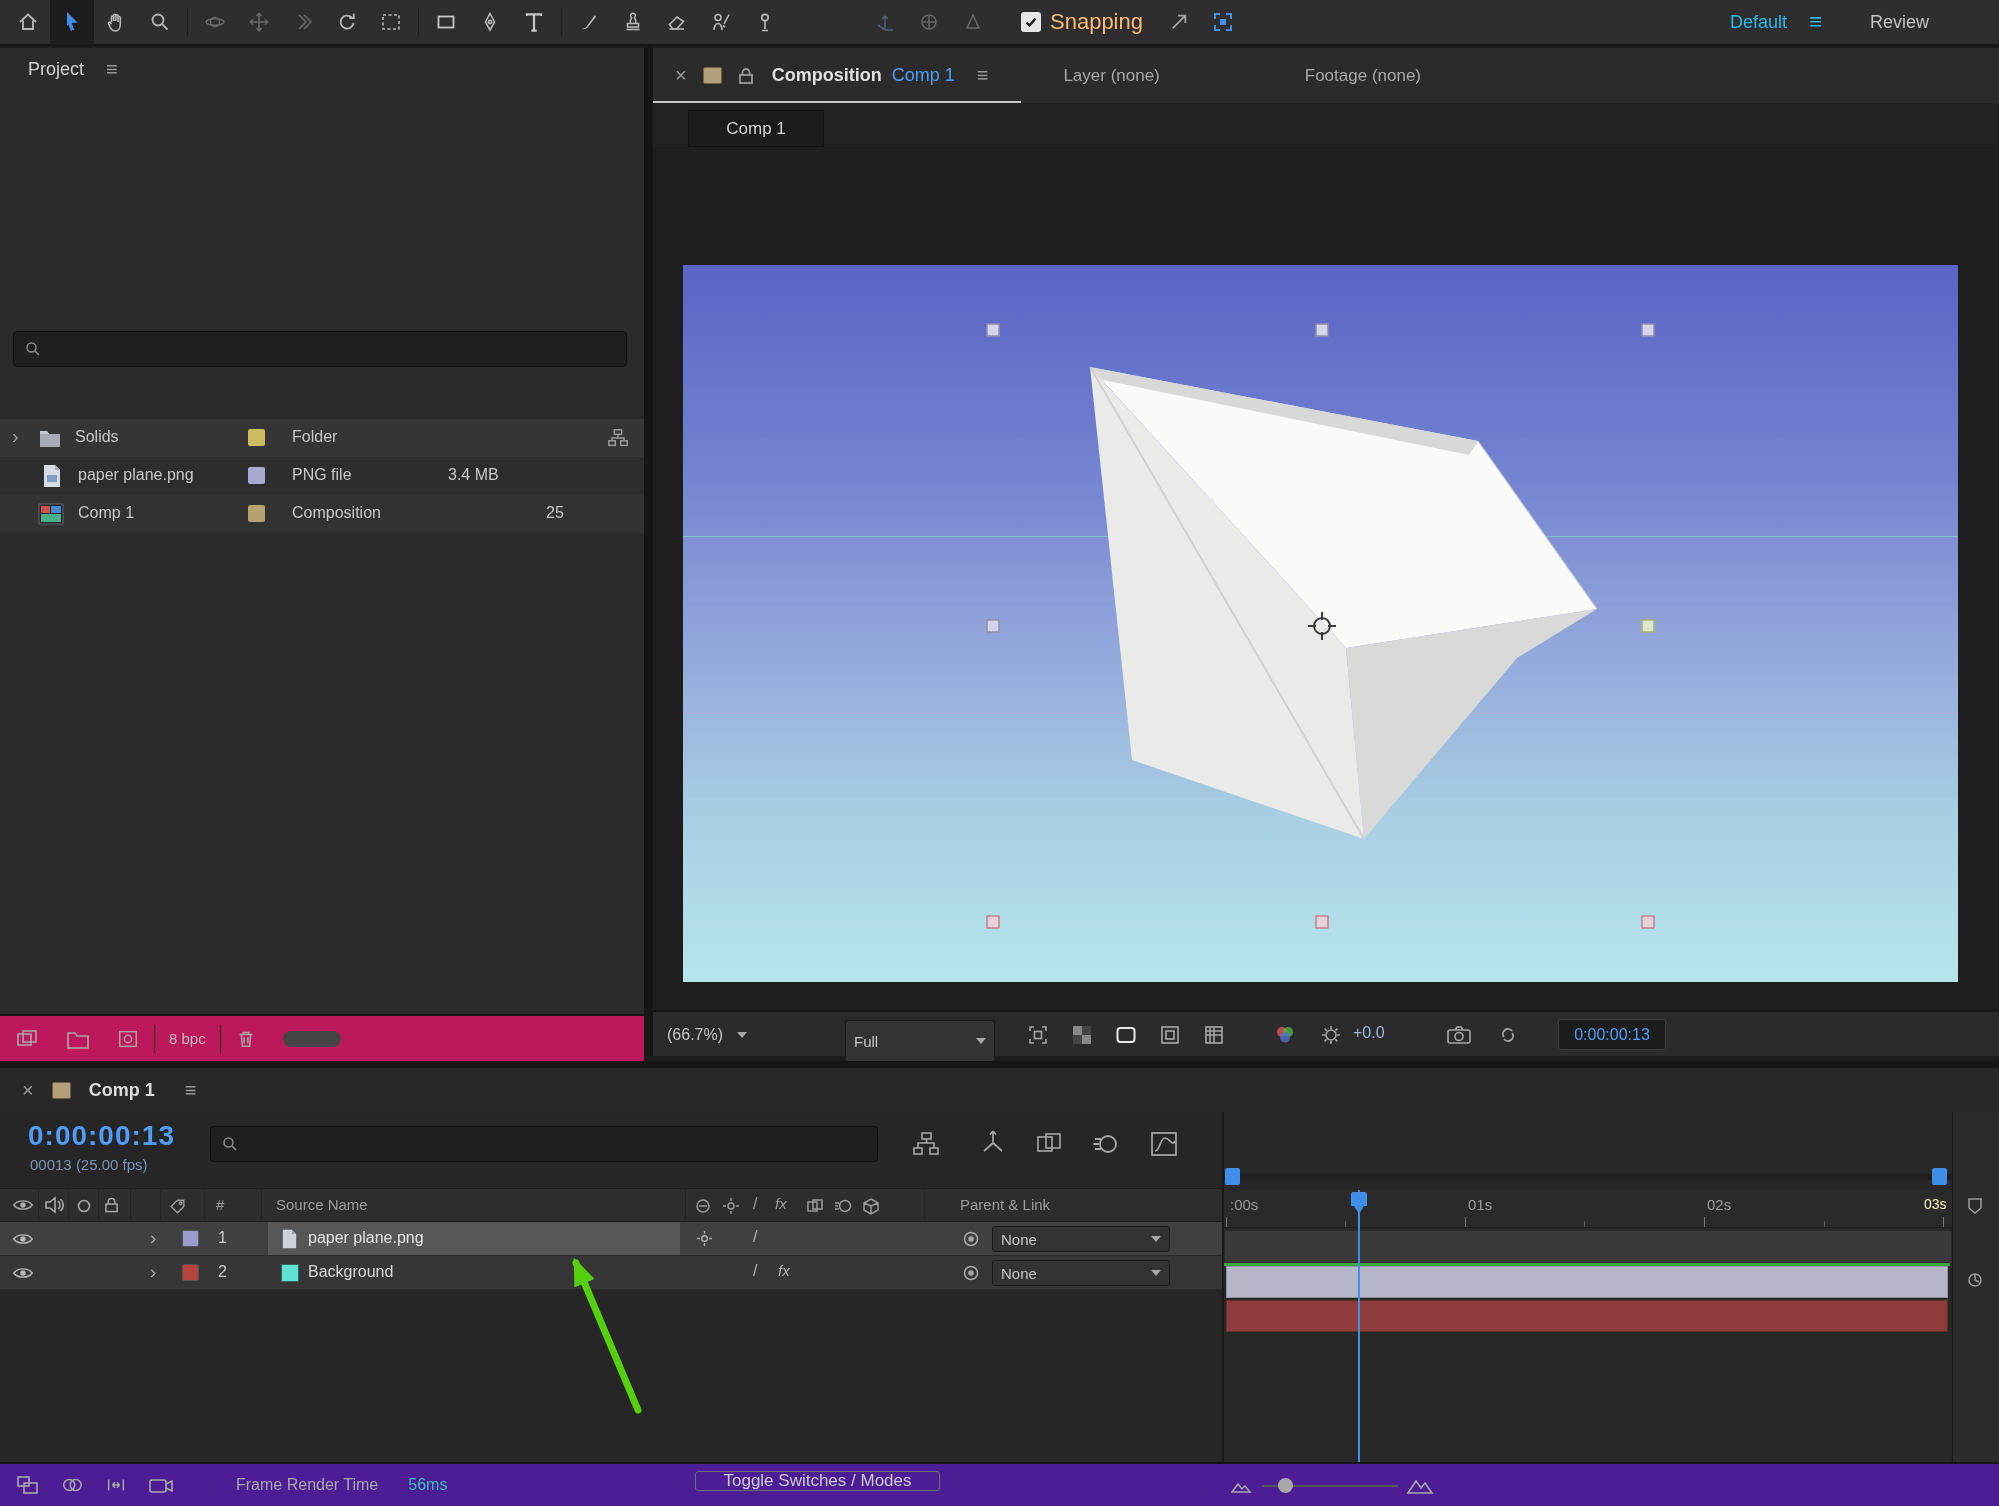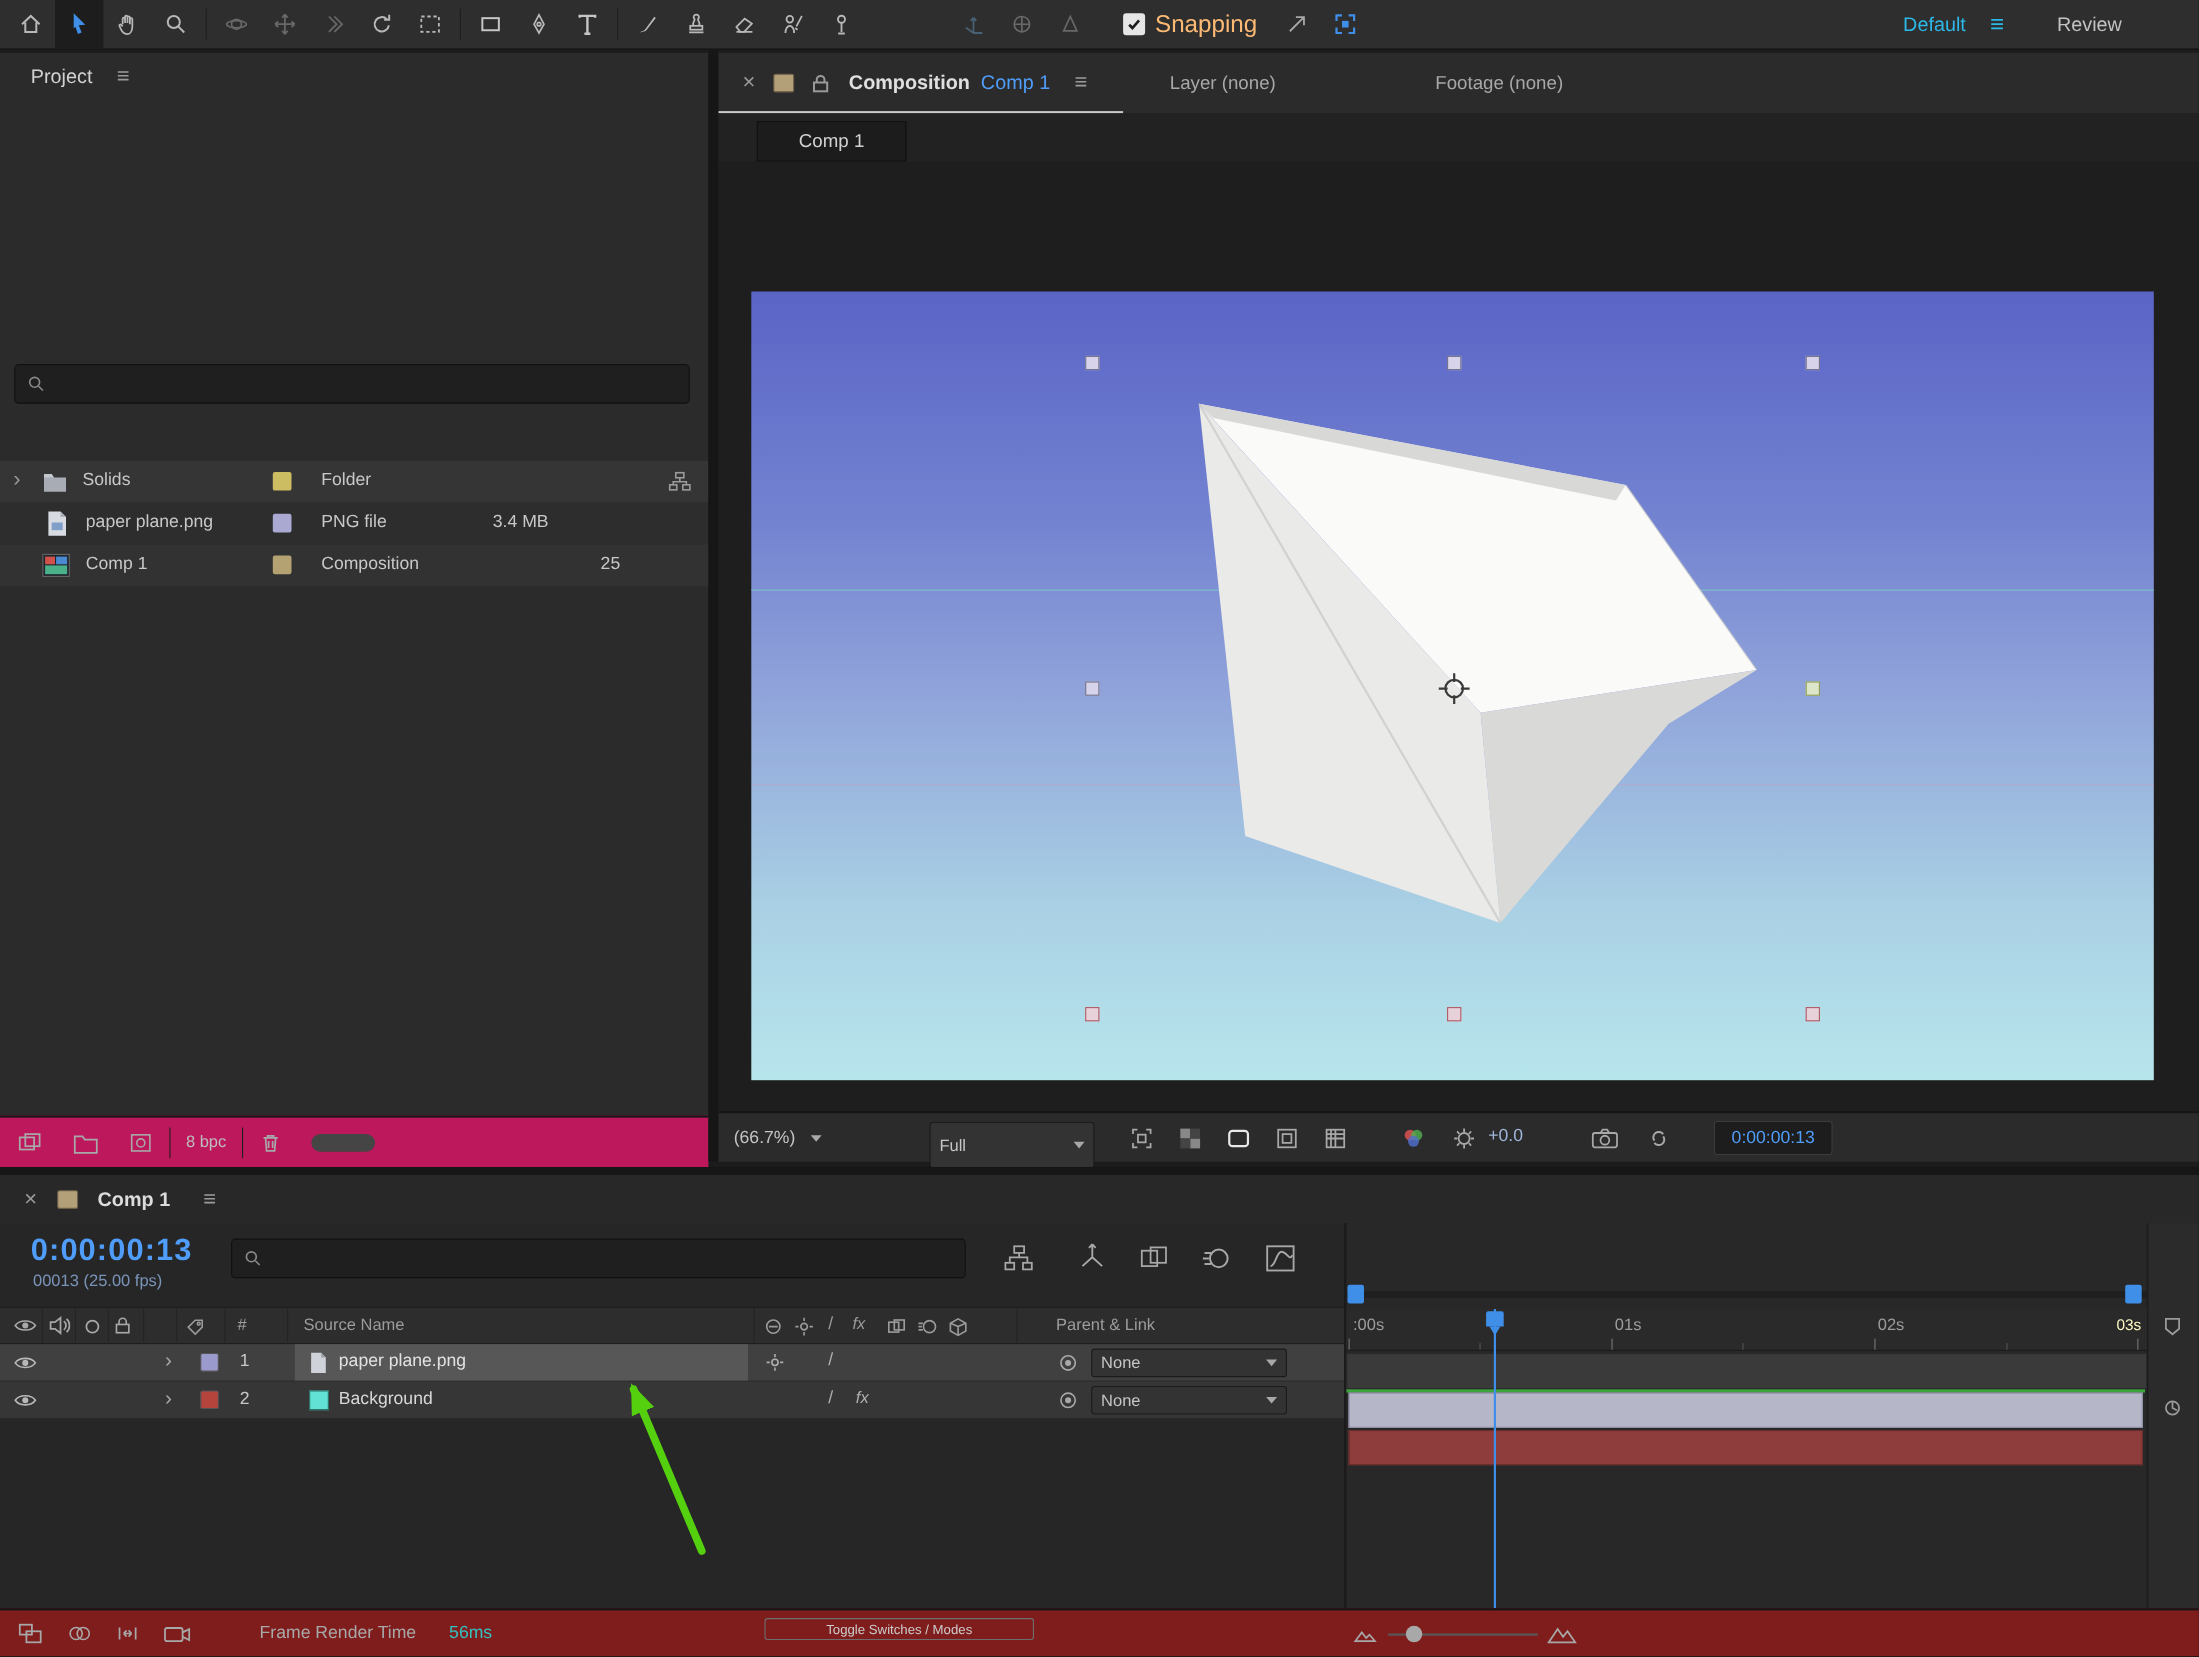--- a/index.html
+++ b/index.html
@@ -544,39 +544,39 @@
     <div class="abs" style="left:1952px;top:44px;width:47px;height:350px;background:#2b2b2b;border-left:1px solid #1a1a1a">
       <svg class="abs" style="left:12px;top:84px" width="20" height="20" viewBox="0 0 20 20" fill="none" stroke="#9a9a9a" stroke-width="1.6">
           <path d="M4 3 H16 V12 L10 17 L4 12 Z"></path>
         </svg>
       <svg class="abs" style="left:12px;top:158px" width="20" height="20" viewBox="0 0 20 20" fill="none" stroke="#9a9a9a" stroke-width="1.6">
           <circle cx="10" cy="10" r="6"></circle>
           <path d="M10 4 V10 L14 12"></path>
         </svg>
     </div>
 
-    <div class="abs flex" style="left:0;top:394px;width:1999px;height:44px;background:#7f1d1d;border-top:2px solid #161616">
+    <div class="abs flex" style="left:0;top:394px;width:1999px;height:44px;background:#4c1d95;border-top:2px solid #161616">
       <svg style="margin-left:16px" width="24" height="22" viewBox="0 0 24 22" fill="none" stroke="#a8a8a8" stroke-width="1.6">
           <rect x="2" y="3" width="11" height="9"></rect>
           <rect x="8" y="9" width="13" height="10"></rect>
         </svg>
       <svg style="margin-left:20px" width="24" height="22" viewBox="0 0 24 24" fill="none" stroke="#a8a8a8" stroke-width="1.6">
           <circle cx="9" cy="12" r="6"></circle>
           <circle cx="16" cy="12" r="6"></circle>
         </svg>
       <svg style="margin-left:20px" width="24" height="22" viewBox="0 0 24 24" fill="none" stroke="#a8a8a8" stroke-width="1.7">
           <path d="M4 6 V18 M20 6 V18 M8 12 H16 M8 12 l3-3 M8 12 l3 3 M16 12 l-3-3 M16 12 l-3 3"></path>
         </svg>
       <svg style="margin-left:20px" width="26" height="22" viewBox="0 0 26 22" fill="none" stroke="#a8a8a8" stroke-width="1.6">
           <rect x="2" y="6" width="16" height="12" rx="2"></rect>
           <path d="M18 10 L24 7 V17 L18 14"></path>
         </svg>
       <span style="margin-left:62px;color:#a8a8a8;font-size:16px">Frame Render Time</span>
       <span style="margin-left:30px;color:#35c0c0;font-size:16px">56ms</span>
-      <div class="abs ic" style="left:695px;top:7px;width:245px;height:20px;border:1px solid #6e6e6e;border-radius:3px;color:#cccccc;font-size:12px">Toggle Switches / Modes</div>
+      <div class="abs ic" style="left:695px;top:7px;width:245px;height:20px;border:1px solid #6e6e6e;border-radius:3px;color:#cccccc;font-size:17px">Toggle Switches / Modes</div>
       <svg class="abs" style="left:1230px;top:12px" width="22" height="20" viewBox="0 0 22 20" fill="none" stroke="#a8a8a8" stroke-width="1.5">
           <path d="M2 16 L8 8 L12 13 L15 10 L20 16 Z"></path>
         </svg>
       <div class="abs" style="left:1262px;top:21px;width:136px;height:2px;background:#585858"></div>
       <div class="abs" style="left:1278px;top:14px;width:15px;height:15px;border-radius:50%;background:#a8a8a8"></div>
       <svg class="abs" style="left:1406px;top:8px" width="28" height="26" viewBox="0 0 28 26" fill="none" stroke="#a8a8a8" stroke-width="1.6">
           <path d="M2 21 L10 9 L15 16 L19 11 L26 21 Z"></path>
         </svg>
     </div>
   </div>

